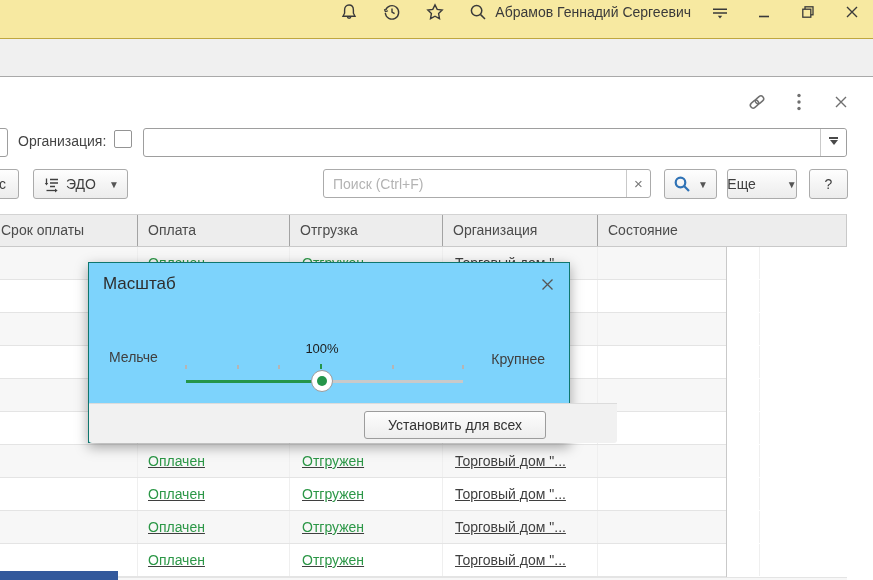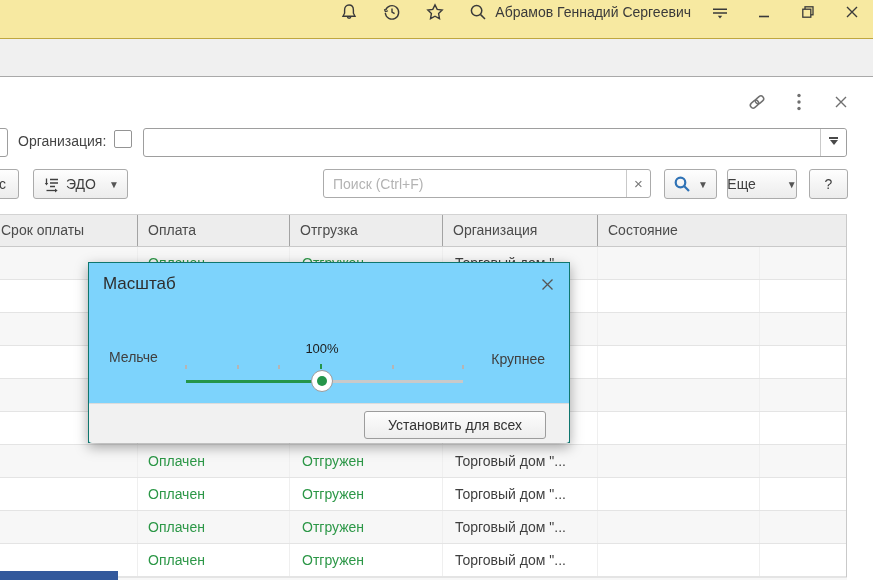--- a/index.html
+++ b/index.html
@@ -60,21 +60,21 @@
 
   
   .tbl{position:absolute;left:0;top:214px;width:847px;}
   .thead{display:grid;grid-template-columns:138px 152px 153px 155px 162px 86px;height:33px;
          background:#ededed;border-top:1px solid #d3d3d3;border-bottom:1px solid #c9c9c9;
          border-right:1px solid #c9c9c9;}
   .th{font-size:14px;color:#4c4c4c;line-height:31px;padding-left:10px;border-right:1px solid #a3a3a3;
       overflow:hidden;white-space:nowrap;cursor:pointer;}
   .th:first-child{padding-left:1px;}
   .th:last-child{border-right:none;}
-  .tbody{border-right:1px solid #c9c9c9;width:847px;}
+  .tbody{border-right:1px solid #c9c9c9;width:727px;text-decoration:underline;}
   .trow{display:grid;grid-template-columns:138px 152px 153px 155px 162px 86px;height:33px;
         border-bottom:1px solid #e4e4e4;background:#fff;cursor:pointer;}
   .trow.stripe{background:#f7f7f7;}
   .td{font-size:14px;line-height:32px;white-space:nowrap;overflow:hidden;border-right:1px solid #efefef;}
   .td:last-child{border-right:none;}
   .td.pay{color:#2c9747;padding-left:10px;}
   .td.ship{color:#2c9747;padding-left:12px;}
   .td.org{color:#3f3f3f;padding-left:12px;}
   .row-filler{height:3px;background:#f7f7f7;border-top:1px solid #e4e4e4;width:847px;}
 
@@ -91,21 +91,21 @@
   .dlg-smaller{position:absolute;left:20px;top:86px;font-size:14px;color:#3f3f3f;}
   .dlg-larger{position:absolute;right:24px;top:88px;font-size:14px;color:#3f3f3f;}
   .dlg-value{position:absolute;left:233px;top:78px;transform:translateX(-50%);font-size:13px;color:#1c1c1c;}
   .tick{position:absolute;top:102px;width:2px;height:4px;background:#b5b5b5;}
   .tick.green{background:#24954a;height:5px;top:101px;}
   .slider-track{position:absolute;left:97px;top:117px;width:277px;height:3px;background:#c9c9c9;cursor:pointer;}
   .slider-fill{position:absolute;left:97px;top:117px;width:136px;height:3px;background:#24954a;}
   .slider-handle{position:absolute;left:222px;top:107px;width:22px;height:22px;border:1px solid #9b9b9b;
                  border-radius:50%;background:#fff;cursor:grab;display:flex;align-items:center;justify-content:center;}
   .slider-dot{width:10px;height:10px;border-radius:50%;background:#24954a;}
-  .dlg-footer{position:absolute;left:0;top:140px;width:480px;height:40px;background:#f1f1f1;
+  .dlg-footer{position:absolute;left:0;top:140px;width:528px;height:40px;background:#f1f1f1;
               border-top:1px solid #dcdcdc;border-radius:0 0 3px 3px;}
   .apply-btn{position:absolute;left:275px;top:7px;width:182px;height:28px;border:1px solid #9c9c9c;
              border-radius:3px;background:linear-gradient(#fdfdfd,#ededed);font-size:14px;color:#333;
              display:flex;align-items:center;justify-content:center;cursor:pointer;}
 </style>
 </head>
 <body>
 
 <div class="titlebar">
   <div class="tb-right">

